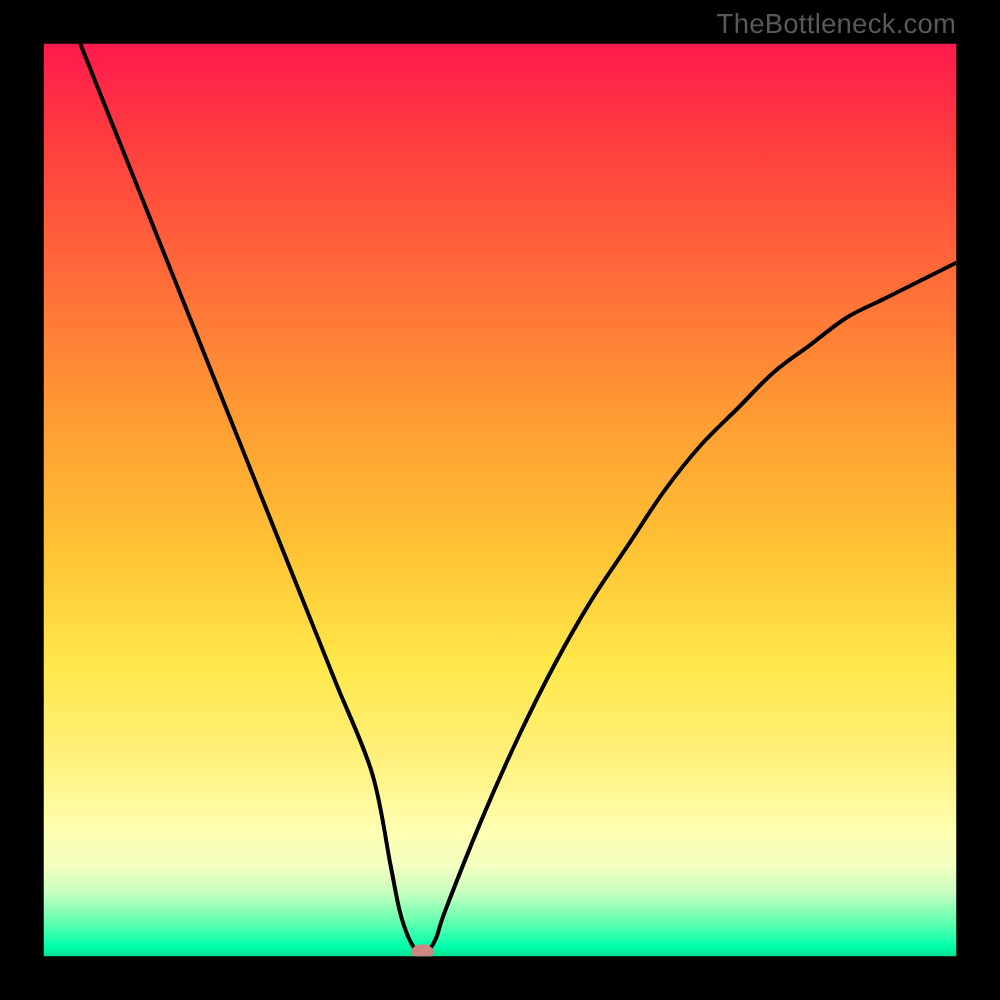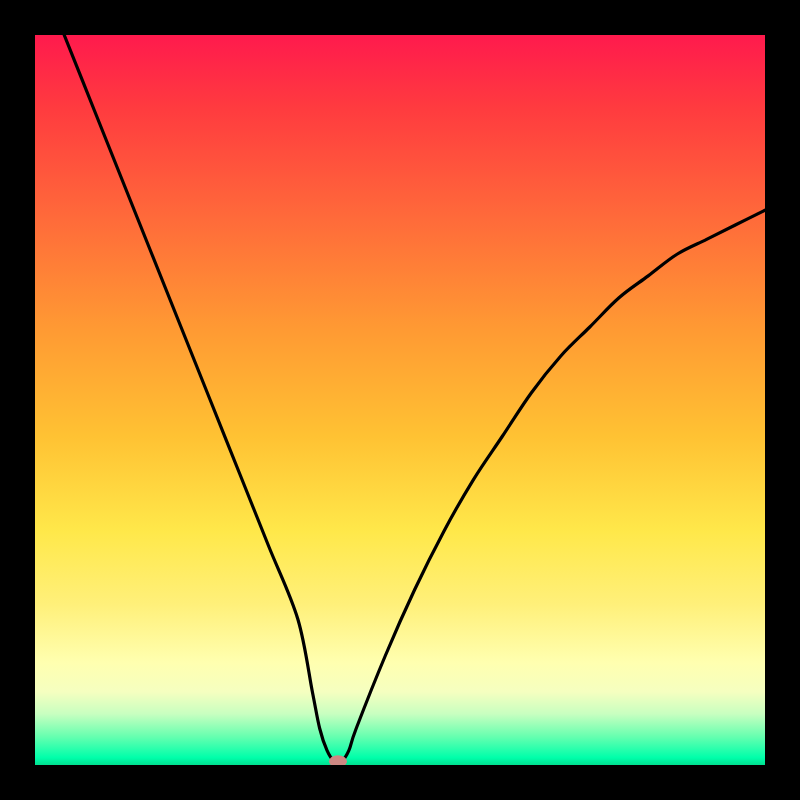--- a/index.html
+++ b/index.html
@@ -61,13 +61,14 @@
 </head>
 <body>
 
 <div class="outer-frame">
   <div class="plot-area">
     <svg class="curve" viewBox="0 0 730 730" preserveAspectRatio="none">
       <path id="curve-path" fill="none" stroke="#000000" stroke-width="3.2" stroke-linecap="round" d="M 29.2 0 C 34.06666666666666 12.166666666666666, 48.666666666666664 48.66666666666667, 58.4 73 C 68.13333333333333 97.33333333333333, 77.86666666666666 121.66666666666666, 87.6 146 C 97.33333333333333 170.33333333333334, 107.06666666666666 194.6666666666667, 116.8 219.00000000000006 C 126.53333333333333 243.3333333333334, 136.26666666666668 267.6666666666667, 146 292 C 155.73333333333332 316.3333333333333, 165.46666666666664 340.6666666666667, 175.2 365 C 184.93333333333334 389.3333333333333, 194.66666666666669 413.6666666666667, 204.4 438 C 214.13333333333333 462.3333333333333, 223.86666666666667 486.6666666666667, 233.6 511 C 243.33333333333331 535.3333333333334, 255.5 559.6666666666666, 262.8 584 C 270.1 608.3333333333334, 273.75 638.75, 277.4 657 C 281.04999999999995 675.25, 282.26666666666665 683.7666666666667, 284.7 693.5 C 287.1333333333333 703.2333333333333, 289.56666666666666 709.925, 292 715.4 C 294.43333333333334 720.875, 296.8666666666666 724.525, 299.29999999999995 726.35 C 301.7333333333333 728.1750000000001, 304.16666666666663 728.1750000000001, 306.59999999999997 726.35 C 309.0333333333333 724.525, 311.46666666666664 720.875, 313.9 715.4 C 316.3333333333333 709.925, 315.1166666666667 709.3166666666666, 321.2 693.5 C 327.2833333333333 677.6833333333334, 340.66666666666663 643.6166666666667, 350.4 620.5 C 360.1333333333333 597.3833333333333, 369.8666666666667 575.4833333333333, 379.6 554.8 C 389.33333333333337 534.1166666666666, 399.06666666666666 514.65, 408.8 496.4 C 418.53333333333336 478.15, 428.26666666666665 461.1166666666667, 438 445.3 C 447.73333333333335 429.48333333333335, 457.46666666666664 416.1, 467.2 401.5 C 476.93333333333334 386.9, 486.6666666666667 371.0833333333333, 496.40000000000003 357.7 C 506.1333333333334 344.31666666666666, 515.8666666666667 332.15, 525.6 321.2 C 535.3333333333334 310.25, 545.0666666666666 301.73333333333335, 554.8 292 C 564.5333333333333 282.26666666666665, 574.2666666666667 271.31666666666666, 584 262.8 C 593.7333333333333 254.28333333333333, 603.4666666666666 248.19999999999996, 613.1999999999999 240.89999999999998 C 622.9333333333333 233.6, 632.6666666666666 225.0833333333334, 642.4 219.00000000000006 C 652.1333333333333 212.9166666666667, 661.8666666666667 209.26666666666665, 671.6 204.39999999999998 C 681.3333333333334 199.5333333333333, 691.0666666666666 194.6666666666666, 700.8 189.79999999999995 C 710.5333333333333 184.9333333333333, 725.1333333333333 177.63333333333335, 730 175.20000000000005"></path>
       <ellipse id="marker-dot" rx="9" ry="6" cx="302.95" cy="726.35" fill="#cd8883"></ellipse>
     </svg>
   </div>
+  <div class="watermark">TheBottleneck.com</div>
 </div>
 
 </body></html>

